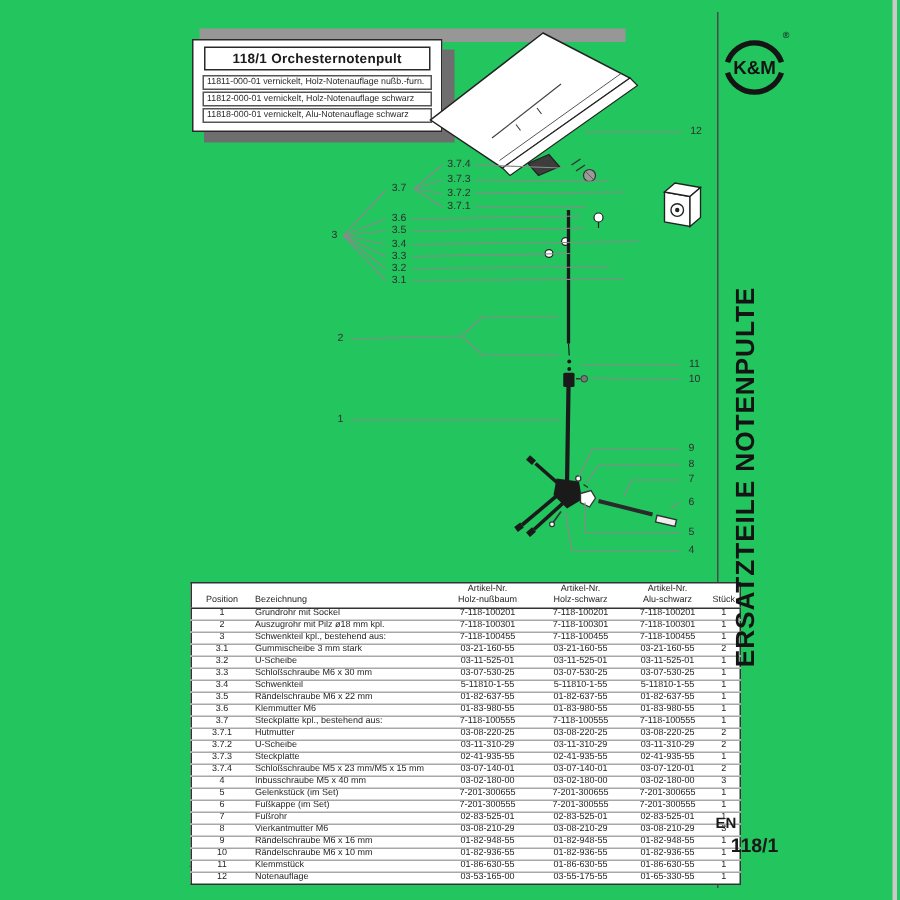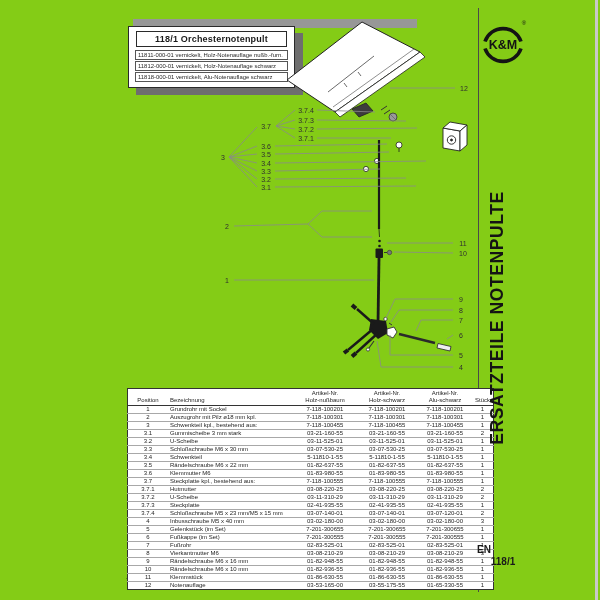--- a/index.html
+++ b/index.html
@@ -1,32 +1,32 @@
 <!DOCTYPE html>
 <html><head>
 <meta charset="utf-8">
 <style>
   html,body{margin:0;padding:0;}
   body{width:600px;height:600px;background:#fff;font-family:"Liberation Sans",sans-serif;position:relative;overflow:hidden;}
-  .page{position:absolute;inset:0;background:#84cc16;}
+  .page{position:absolute;inset:0;background:#22c55e;}
   .page-edge-right{position:absolute;left:595px;top:0;width:3px;height:600px;background:#c9c9c9;}
   .top-band{position:absolute;left:133px;top:19px;width:284px;height:9px;background:#979797;}
   .box-shadow{position:absolute;left:136px;top:33px;width:167px;height:62px;background:#6e6e6e;}
   .info-box{position:absolute;left:128px;top:26px;width:167px;height:62px;background:#fff;border:1px solid #2a2a2a;box-sizing:border-box;padding:3px 5px;}
   .info-title{border:1px solid #2a2a2a;margin:1px 2px 3px 2px;text-align:center;font-size:9px;font-weight:bold;color:#1a1a1a;padding:2px 0;letter-spacing:.2px;}
   .variant-row{border:1px solid #555;margin:1px 1px;font-size:5.9px;color:#2a2a2a;padding:1px 2px;white-space:nowrap;overflow:hidden;}
   svg.diagram{position:absolute;left:0;top:0;width:600px;height:600px;pointer-events:none;z-index:2;}
   .callout-layer{position:absolute;inset:0;z-index:3;}
   .callout{position:absolute;transform:translate(-50%,-50%);font-size:7px;color:#2f2f2f;white-space:nowrap;}
   .logo{position:absolute;left:478px;top:8px;width:60px;height:60px;z-index:3;}
   .divider{position:absolute;left:478px;top:8px;width:1px;height:584px;background:#4a4a4a;}
   .vertical-title{position:absolute;left:497px;top:318px;transform:translate(-50%,-50%) rotate(-90deg);font-size:17.5px;font-weight:bold;letter-spacing:.6px;color:#141414;white-space:nowrap;z-index:3;}
   .model-block{position:absolute;left:484px;top:544px;transform:translateX(-50%);text-align:center;color:#1a1a1a;z-index:3;}
   .model-en{font-size:10px;font-weight:bold;}
-  .model-nr{font-size:10px;font-weight:bold;margin-top:1px;margin-left:38px;}
+  .model-nr{font-size:13px;font-weight:bold;margin-top:1px;margin-left:38px;}
   table.parts{position:absolute;left:127px;top:388px;width:341px;border-collapse:collapse;border:1px solid #333;font-size:6px;color:#1f1f1f;z-index:2;background:#fff;table-layout:fixed;}
   table.parts th{font-weight:normal;font-size:6px;padding:1px 2px 2px 2px;border-bottom:1px solid #333;vertical-align:bottom;line-height:6.5px;}
   table.parts td{padding:0 2px;line-height:7px;height:7px;border-top:1px solid #a8a8a8;white-space:nowrap;overflow:hidden;}
   table.parts tr td:first-child{border-top:1px solid #a8a8a8;}
   .c0{width:36px;text-align:center;}
   .c1{width:122px;text-align:left;}
   .c2{width:58px;text-align:center;}
   .c3{width:58px;text-align:center;}
   .c4{width:50px;text-align:center;}
   .c5{width:17px;text-align:center;}

